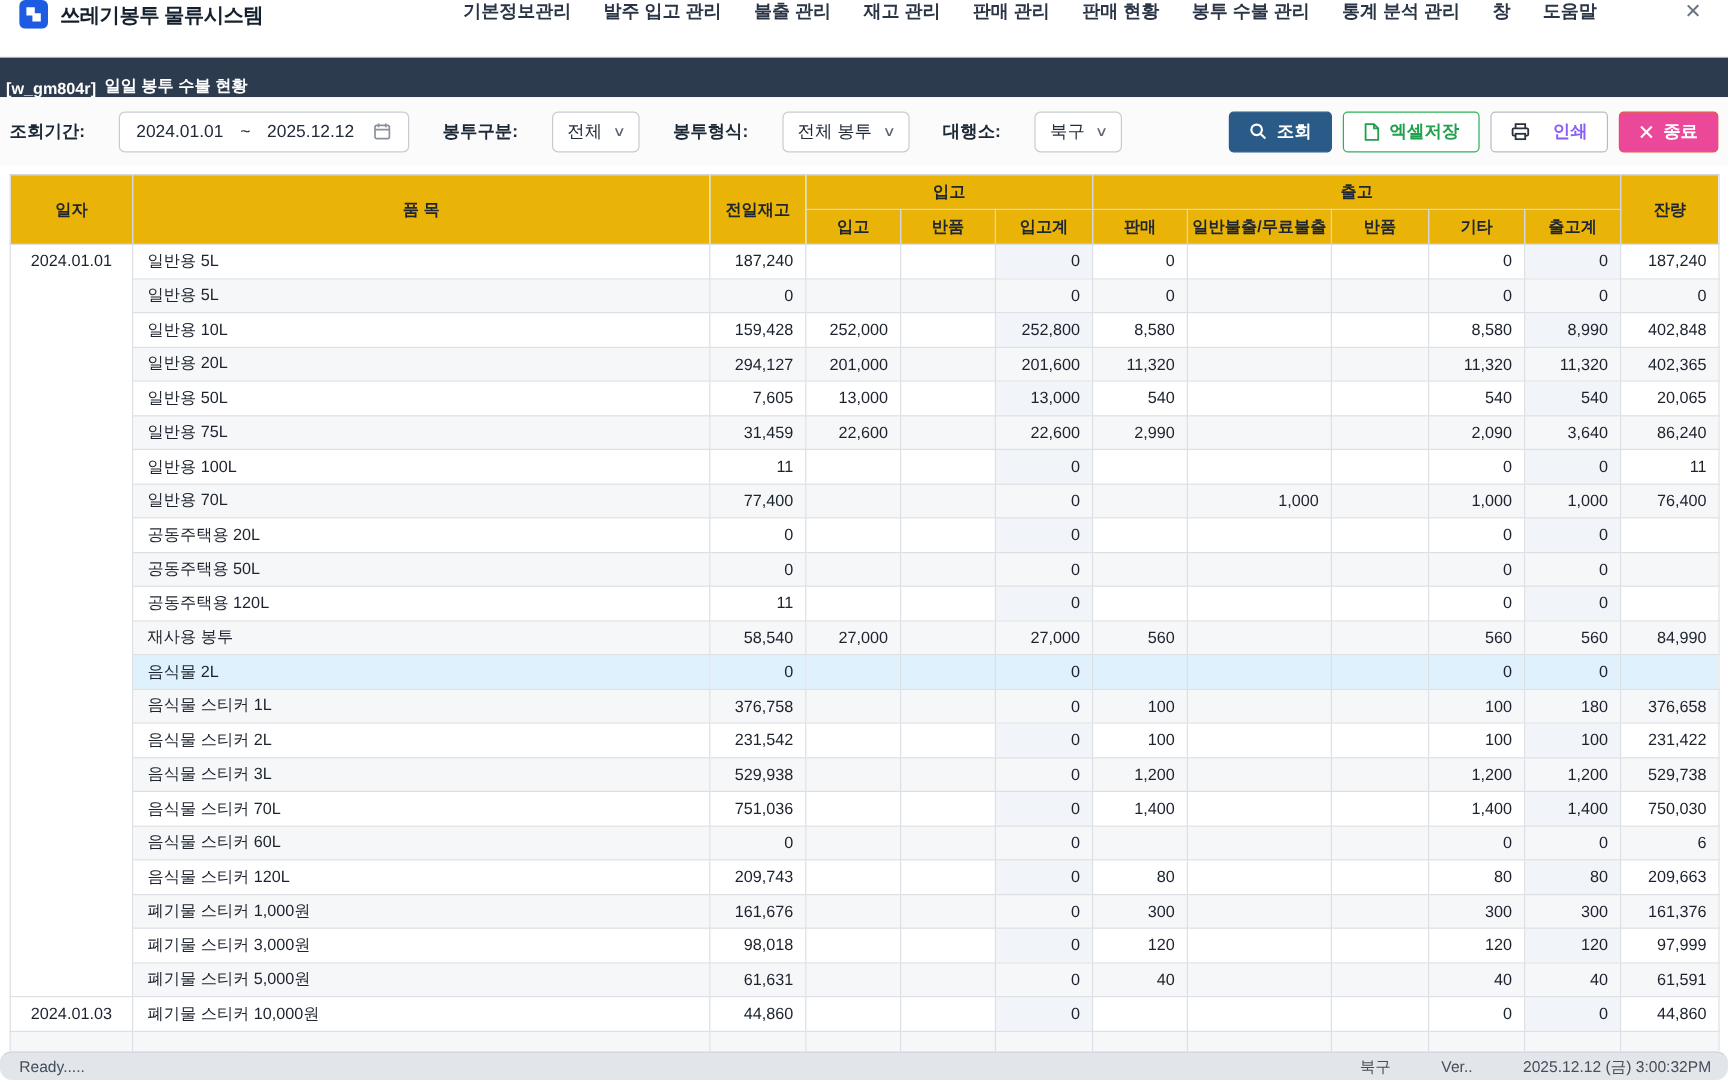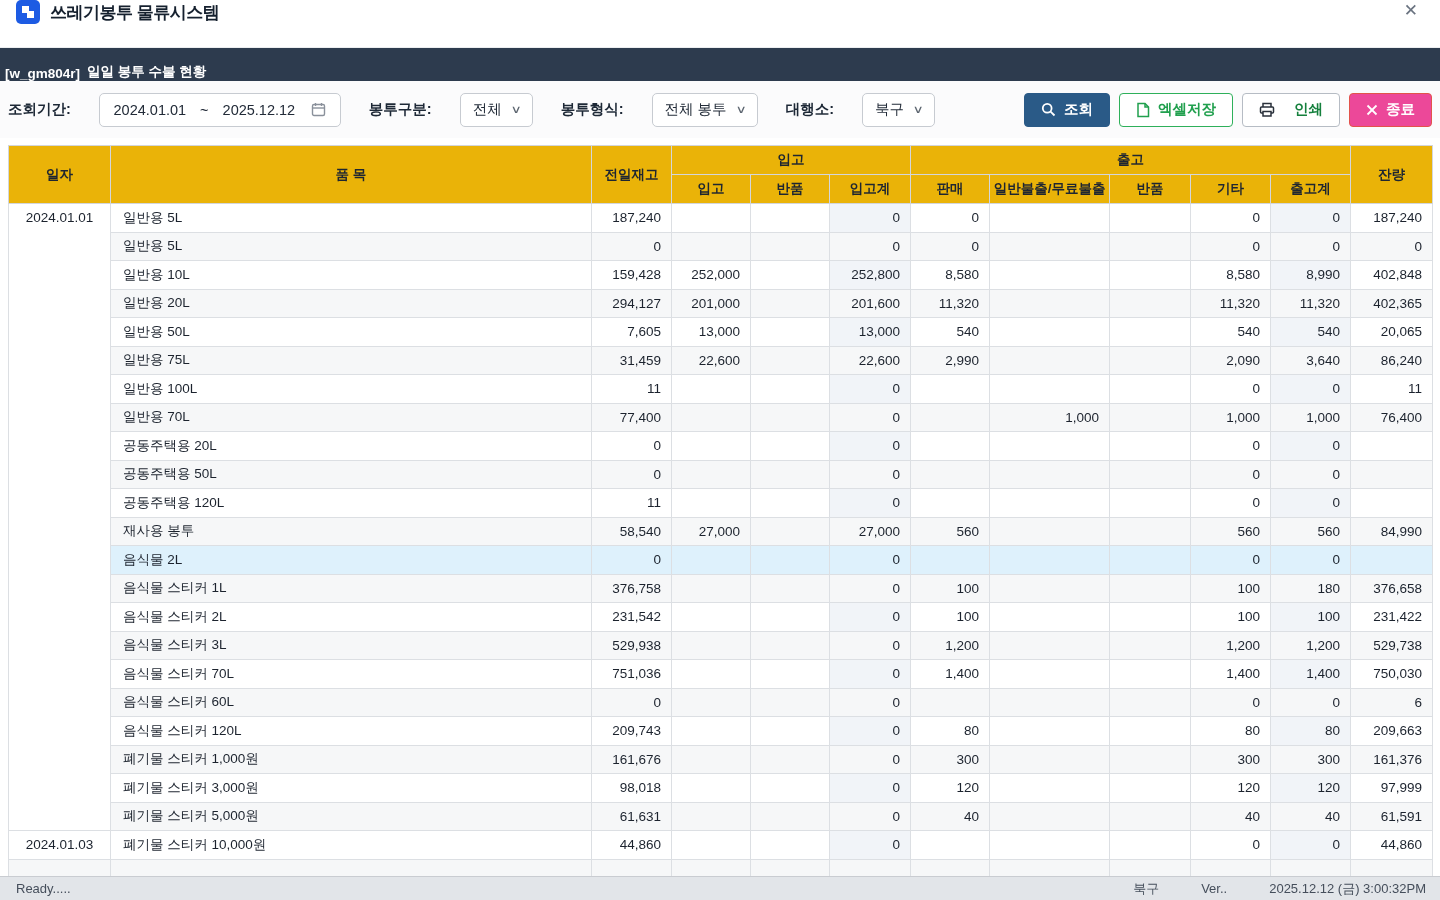--- a/index.html
+++ b/index.html
@@ -41,60 +41,72 @@
   .chevron { font-size: 11px; color: #5d6670; transform: scaleX(1.4); }
   .cal-icon { display: inline-flex; margin-left: 2px; }
   .actions { display: flex; align-items: center; gap: 9px; }
   .btn {
     height: 34px; border-radius: 4px; display: inline-flex; align-items: center;
     gap: 8px; padding: 0 16px; font-size: 14.5px; font-weight: bold; cursor: pointer;
     border: 1px solid transparent; white-space: nowrap;
   }
   .btn-search { background: #2a5a87; color: #ffffff; border-color: #2a5a87; }
   .btn-excel  { background: #ffffff; color: #21a04e; border-color: #2eb05a; }
-  .btn-print  { background: #ffffff; color: #15803d; border-color: #b6bcc4; gap: 19px; }
+  .btn-print  { background: #ffffff; color: #8b5cf6; border-color: #b6bcc4; gap: 19px; }
   .btn-close  { background: #ec4899; color: #ffffff; border-color: #e2534b; }
   
   .grid-area { height: 738px; overflow: hidden; padding: 7px 8px 0 8px; background: #ffffff; }
   table { border-collapse: collapse; table-layout: fixed; width: 1424px; }
   th, td { border: 1px solid #dcdfe3; overflow: hidden; white-space: nowrap; }
   thead th {
     background: #eab308; border-color: #d3d6db; color: #1e2631;
     font-size: 13.5px; font-weight: bold; height: 29px; text-align: center;
   }
   tbody td { height: 28.5px; font-size: 13.5px; color: #1c232e; background: #ffffff; }
   tbody tr:nth-child(even) td { background: #f6f7f8; }
   tbody td.tint { background: #f1f4f8; }
   tbody td.date { background: #ffffff; text-align: center; vertical-align: top; padding-top: 6px; }
   tbody td.item { text-align: left; padding-left: 12px; }
   tbody td.num  { text-align: right; padding-right: 10px; }
   tbody tr.selected td { background: #def1fc; }
   
   .statusbar {
     height: 24px; background: #e2e5e9; border-top: 1px solid #c9ccd1;
     display: flex; align-items: center; padding: 0 14px 0 16px;
-    font-size: 13px; color: #454e5b;
+    font-size: 13px; color: #454e5b; border-radius: 10px;
   }
   .status-right { margin-left: auto; display: flex; align-items: center; }
   .status-right span { margin-left: 42px; }
   svg { display: block; }
 </style>
 </head>
 <body>
 
 <header class="menubar">
   <div class="brand">
     <span>
       <svg width="24" height="24" viewBox="0 0 24 24">
         <rect x="0" y="0" width="24" height="24" rx="5" fill="#1d5be3"></rect>
         <path d="M6 6 h7 v5 h5 v7 h-7 v-5 h-5 z" fill="#ffffff"></path>
       </svg>
     </span>
     <span class="brand-title">쓰레기봉투 물류시스템</span>
   </div>
+  <nav class="menu">
+    <span class="menu-item">기본정보관리</span>
+    <span class="menu-item">발주 입고 관리</span>
+    <span class="menu-item">불출 관리</span>
+    <span class="menu-item">재고 관리</span>
+    <span class="menu-item">판매 관리</span>
+    <span class="menu-item">판매 현황</span>
+    <span class="menu-item">봉투 수불 관리</span>
+    <span class="menu-item">통계 분석 관리</span>
+    <span class="menu-item">창</span>
+    <span class="menu-item">도움말</span>
+  </nav>
   <span class="win-close">✕</span>
 </header>
 
 <div class="titlebar">
   <span>[w_gm804r]</span>
   <span>일일 봉투 수불 현황</span>
 </div>
 
 <div class="toolbar">
   <div class="filters">

